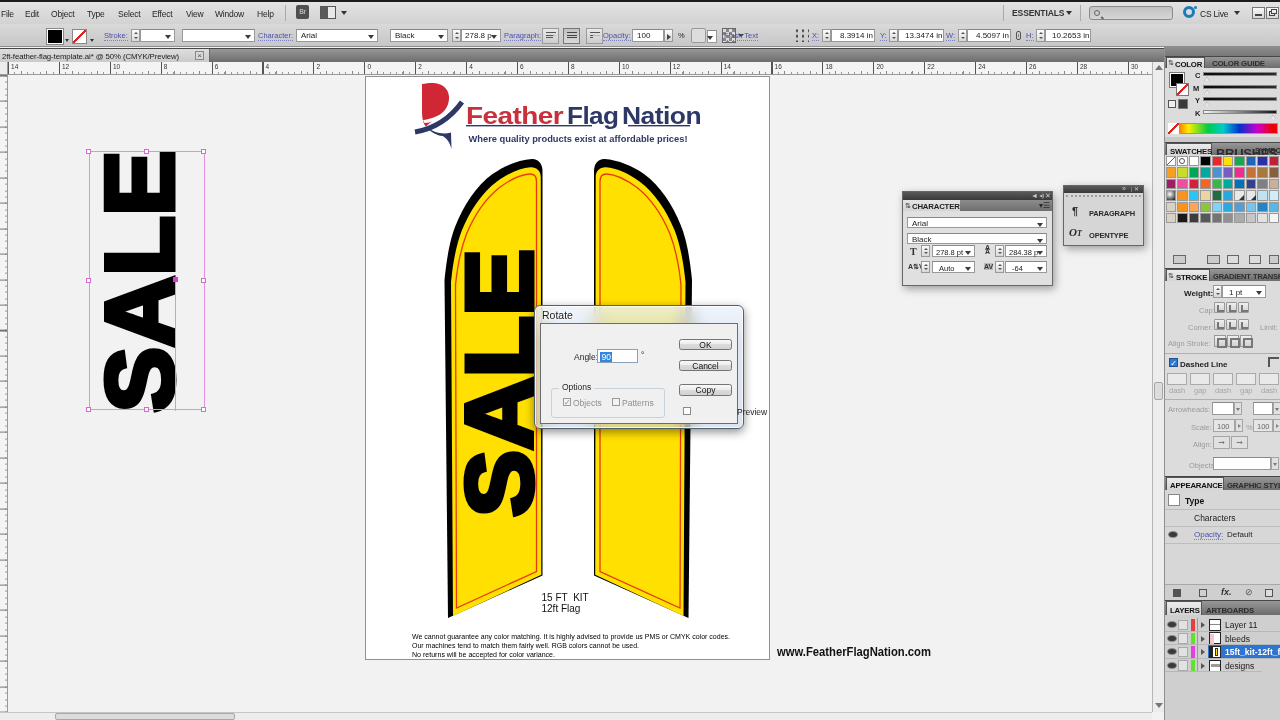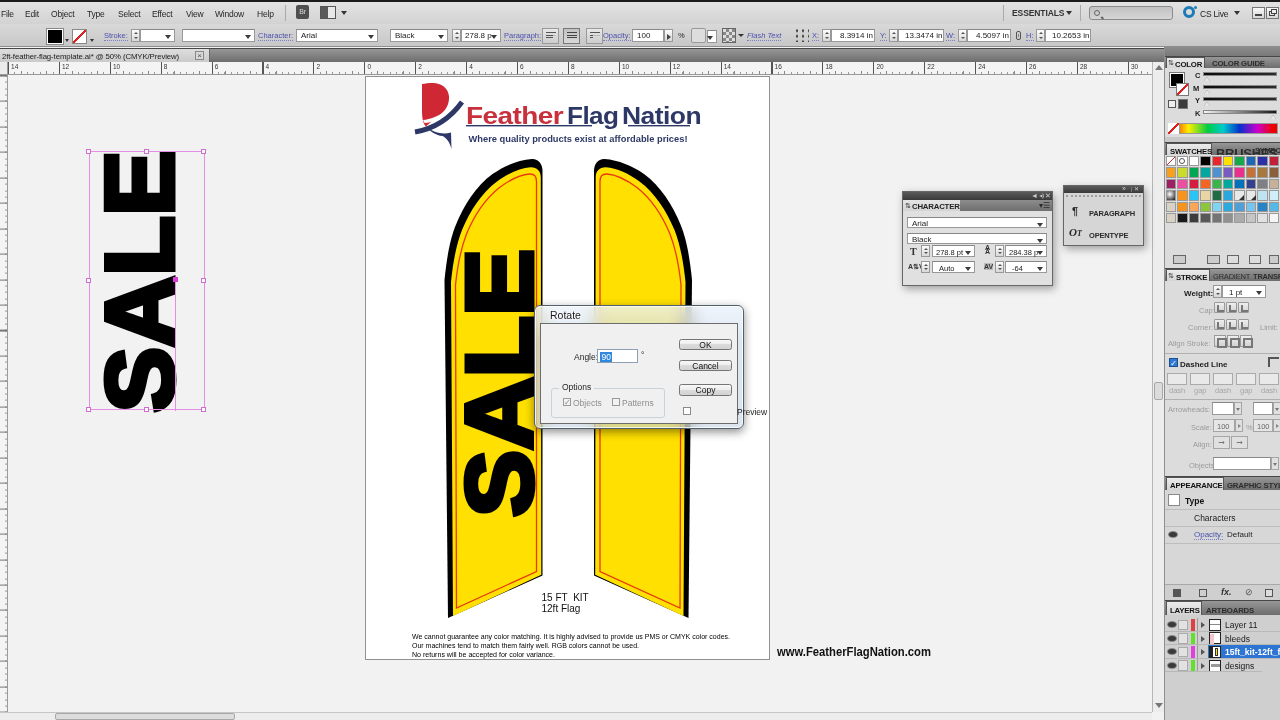--- a/index.html
+++ b/index.html
@@ -86,21 +86,21 @@
   <span class="abs lbl" style="left:603px;top:7px;font-size:7.5px;">Opacity:</span>
   <div class="abs wbox" style="left:632px;top:5px;width:32px;padding:1px 0 0 4px;">100</div>
   <div class="abs" style="left:664px;top:5px;width:9px;height:13px;background:linear-gradient(#fdfdfd,#d8d8d8);border:1px solid #999;">
       <div class="abs arr" style="left:2px;top:4px;border-top:3px solid transparent;border-bottom:3px solid transparent;border-left:4px solid #444;"></div>
     </div>
   <span class="abs" style="left:678px;top:7px;color:#222;font-size:7.5px;">%</span>
   <div class="abs" style="left:691px;top:4px;width:15px;height:15px;border:1px solid #999;background:#ddd;border-radius:2px;"></div>
   <div class="abs wbox dd" style="left:707px;top:6px;width:10px;"></div>
   <div class="abs" style="left:722px;top:4px;width:14px;height:15px;border:1px solid #666;background:repeating-conic-gradient(#888 0 25%, #ddd 0 50%) 0 0/6px 6px;"></div>
   <div class="abs arr" style="left:738px;top:10px;border-left:3px solid transparent;border-right:3px solid transparent;border-top:3.5px solid #333;"></div>
-  <span class="abs lbl" style="left:747px;top:7px;font-size:7.5px;font-style:italic;">Flash Text</span>
+  <span class="abs lbl" style="left:724px;top:7px;font-size:7.5px;">Flash Text</span>
   <div class="abs" style="left:795px;top:5px;width:14px;height:13px;background:radial-gradient(circle 1.5px, #444 1.4px, transparent 1.5px) -1px -1px/6px 5.5px;"></div>
   <span class="abs lbl" style="left:812px;top:7px;font-size:7.5px;">X:</span>
   <div class="abs spin" style="left:822px;top:5px;"></div>
   <div class="abs wbox" style="left:831px;top:5px;width:44px;padding:1px 0 0 8px;">8.3914 in</div>
   <span class="abs lbl" style="left:880px;top:7px;font-size:7.5px;">Y:</span>
   <div class="abs spin" style="left:889px;top:5px;"></div>
   <div class="abs wbox" style="left:898px;top:5px;width:46px;padding:1px 0 0 6px;">13.3474 in</div>
   <span class="abs lbl" style="left:946px;top:7px;font-size:7.5px;">W:</span>
   <div class="abs spin" style="left:958px;top:5px;"></div>
   <div class="abs wbox" style="left:967px;top:5px;width:44px;padding:1px 0 0 8px;">4.5097 in</div>
@@ -332,21 +332,21 @@
     <div class="abs" style="left:8px;top:100px;width:13px;height:9px;border:1px solid #666;background:#ccc;"></div>
     <div class="abs" style="left:42px;top:100px;width:13px;height:9px;border:1px solid #666;background:#ccc;"></div>
     <div class="abs" style="left:62px;top:100px;width:12px;height:9px;border:1px solid #666;background:#ddd;"></div>
     <div class="abs" style="left:84px;top:100px;width:12px;height:9px;border:1px solid #666;background:#ddd;"></div>
     <div class="abs" style="left:104px;top:100px;width:10px;height:9px;border:1px solid #666;background:#ccc;"></div>
   </div>
 
   <div class="abs tabbar" style="left:0;top:221px;width:116px;height:13px;">
     <div class="abs ptab" style="left:1px;top:0;width:44px;height:13px;font-size:7.8px;font-weight:bold;padding:3px 0 0 9px;">STROKE</div>
     <span class="abs" style="left:3px;top:3px;font-size:7px;color:#333;">⇅</span>
-    <div class="abs itab" style="left:48px;top:3px;font-size:7.5px;font-weight:normal;text-align:right;">GRADIENT</div>
+    <div class="abs itab" style="left:48px;top:3px;font-size:7.5px;font-weight:bold;text-align:right;">GRADIENT</div>
     <div class="abs itab" style="left:88px;top:3px;font-size:7.5px;font-weight:bold;">TRANSP</div>
   </div>
   <div class="abs" style="left:0;top:234px;width:116px;height:243px;background:#dcdcdc;" id="strokepanel">
     <span class="abs" style="left:19px;top:8px;font-size:8px;font-weight:bold;color:#1e1e1e;">Weight:</span>
     <div class="abs spin" style="left:48px;top:4px;"></div>
     <div class="abs wbox dd" style="left:57px;top:4px;width:44px;padding:2px 0 0 6px;">1 pt</div>
     <span class="abs" style="left:34px;top:25px;font-size:7.5px;color:#9b9b9b;">Cap:</span>
     <div class="abs gbtn" style="left:49px;top:21px;"></div>
       <div class="abs gbtn" style="left:61px;top:21px;"></div>
       <div class="abs gbtn" style="left:73px;top:21px;"></div>
@@ -520,21 +520,21 @@
   <span class="abs" style="left:8px;top:19px;font-size:11px;font-weight:bold;color:#2a2a2a;">¶</span>
   <span class="abs" style="left:25px;top:23px;font-size:7.5px;font-weight:bold;color:#2a2a2a;letter-spacing:-0.2px;">PARAGRAPH</span>
   <span class="abs" style="left:5px;top:40px;font-size:11px;font-weight:bold;font-style:italic;color:#2a2a2a;font-family:'Liberation Serif',serif;">O<span style="font-size:8px;">T</span></span>
   <span class="abs" style="left:25px;top:45px;font-size:7.5px;font-weight:bold;color:#2a2a2a;letter-spacing:-0.2px;">OPENTYPE</span>
 </div>
 
 <div class="abs" id="dialog" style="left:534px;top:305px;width:210px;height:124px;border-radius:6px;
   background:linear-gradient(rgba(235,242,250,0.8),rgba(200,215,232,0.62) 30%,rgba(195,210,228,0.6));
   -webkit-backdrop-filter:blur(8px);backdrop-filter:blur(8px);
   border:1px solid #51606c; box-shadow:0 3px 10px rgba(0,0,0,0.45), inset 0 0 0 1px rgba(255,255,255,0.75);">
-  <span class="abs" style="left:7px;top:3px;font-size:10.5px;color:#1a1a1a;text-shadow:0 0 3px #fff,0 0 3px #fff;margin-left:8px;">Rotate</span>
+  <span class="abs" style="left:7px;top:3px;font-size:10.5px;color:#1a1a1a;text-shadow:0 0 3px #fff,0 0 3px #fff;">Rotate</span>
   <div class="abs" style="left:5px;top:17px;width:198px;height:101px;background:#f0f0f0;border:1px solid #6c6c6c;font-size:8.5px;color:#1f1f1f;">
     <span class="abs" style="left:33px;top:28px;">Angle:</span>
     <div class="abs" style="left:56px;top:25px;width:41px;height:14px;background:#fff;border:1px solid #8ba0b5;">
       <span class="abs" style="left:2px;top:1.5px;background:#3087e0;color:#fff;padding:0 1.5px;">90</span>
     </div>
     <span class="abs" style="left:100px;top:26px;">°</span>
     <div class="abs" style="left:10px;top:64px;width:114px;height:30px;border:1px solid #c8d2da;border-radius:3px;"></div>
     <span class="abs" style="left:18px;top:58px;background:#f0f0f0;padding:0 3px;">Options</span>
     <div class="abs" style="left:22px;top:74px;width:8px;height:8px;background:#f2f2f2;border:1px solid #9a9a9a;color:#888;font-size:8px;line-height:8px;">✓</div>
     <span class="abs" style="left:32px;top:74px;color:#8e8e8e;">Objects</span>

